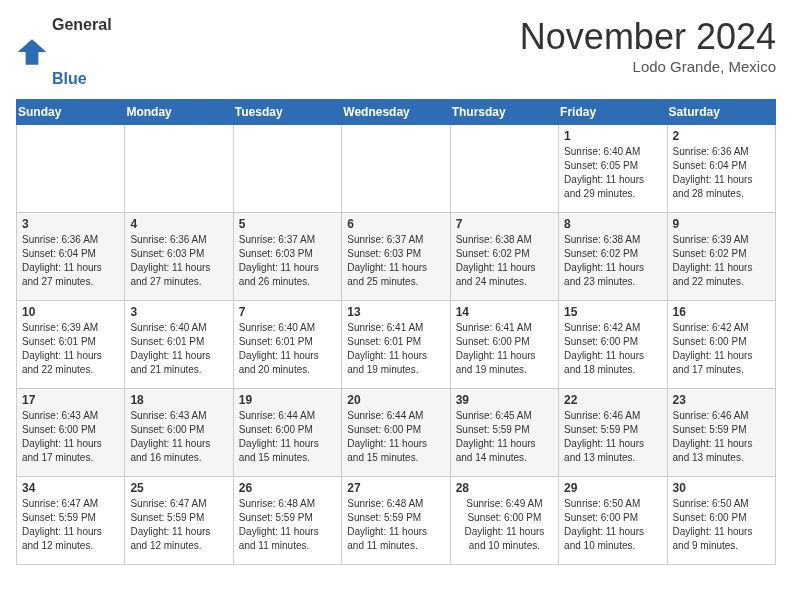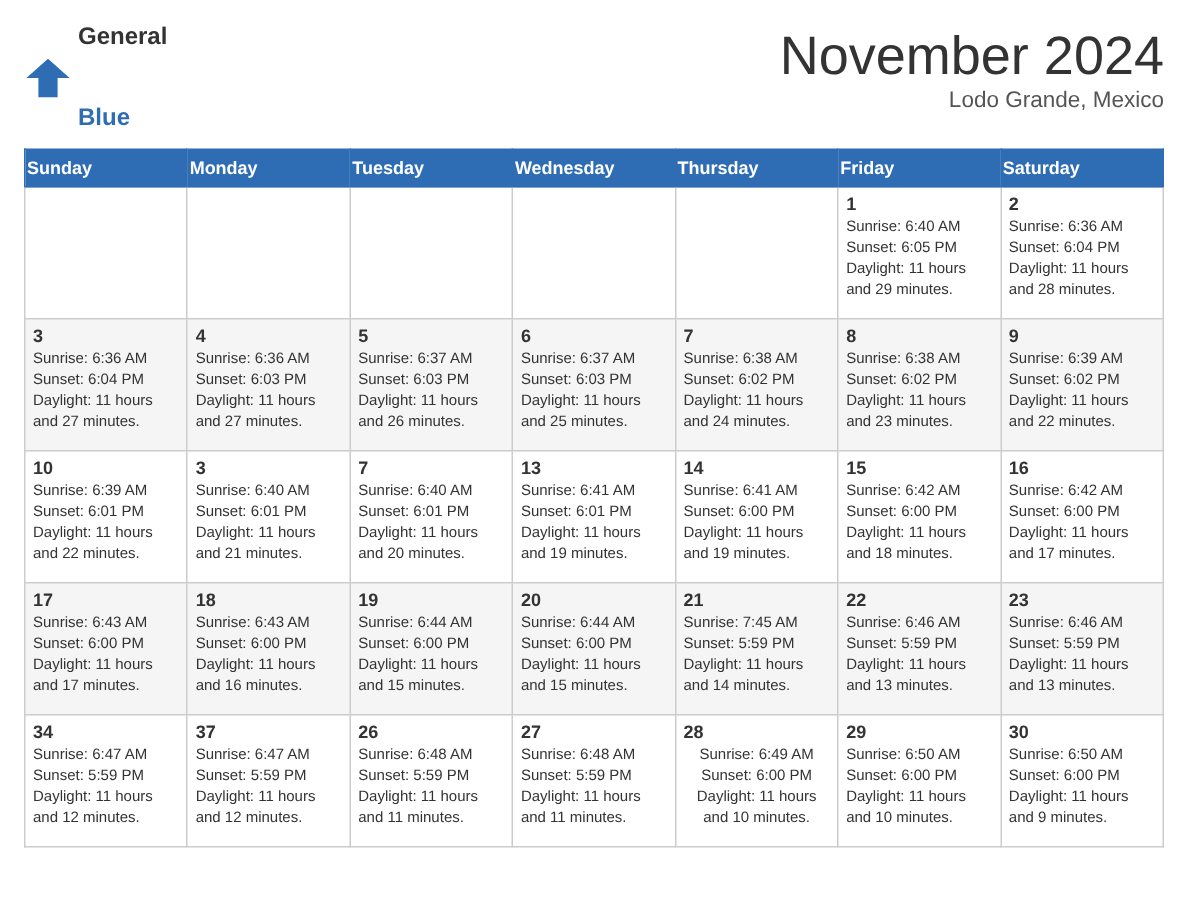--- a/index.html
+++ b/index.html
@@ -272,22 +272,22 @@
 and 15 minutes.</div>
         </td>
         <td>
           <span class="day-number">20</span>
           <div class="day-info" style="white-space: pre-line;">Sunrise: 6:44 AM
 Sunset: 6:00 PM
 Daylight: 11 hours
 and 15 minutes.</div>
         </td>
         <td>
-          <span class="day-number">21</span>
-          <div class="day-info" style="white-space: pre-line;">Sunrise: 7:45 AM
+          <span class="day-number">39</span>
+          <div class="day-info" style="white-space: pre-line;">Sunrise: 6:45 AM
 Sunset: 5:59 PM
 Daylight: 11 hours
 and 14 minutes.</div>
         </td>
         <td>
           <span class="day-number">22</span>
           <div class="day-info" style="white-space: pre-line;">Sunrise: 6:46 AM
 Sunset: 5:59 PM
 Daylight: 11 hours
 and 13 minutes.</div>
@@ -302,21 +302,21 @@
       </tr>
       <tr>
         <td>
           <span class="day-number">34</span>
           <div class="day-info" style="white-space: pre-line;">Sunrise: 6:47 AM
 Sunset: 5:59 PM
 Daylight: 11 hours
 and 12 minutes.</div>
         </td>
         <td>
-          <span class="day-number">37</span>
+          <span class="day-number">25</span>
           <div class="day-info" style="white-space: pre-line;">Sunrise: 6:47 AM
 Sunset: 5:59 PM
 Daylight: 11 hours
 and 12 minutes.</div>
         </td>
         <td>
           <span class="day-number">26</span>
           <div class="day-info" style="white-space: pre-line;">Sunrise: 6:48 AM
 Sunset: 5:59 PM
 Daylight: 11 hours

